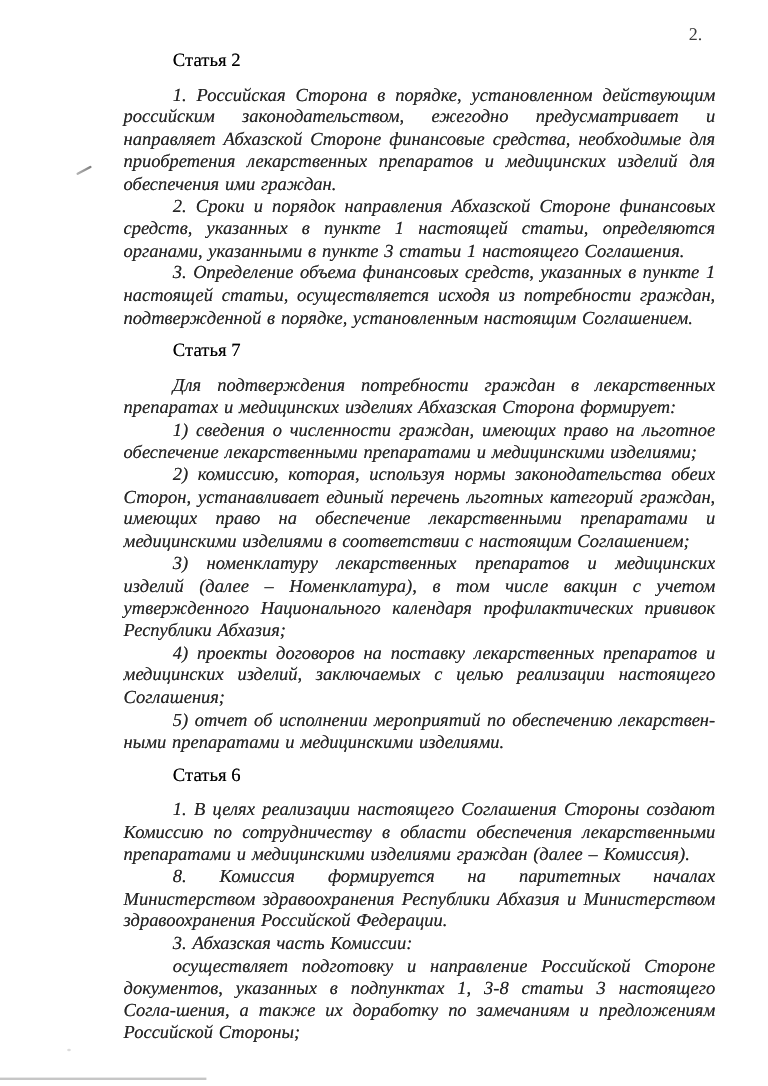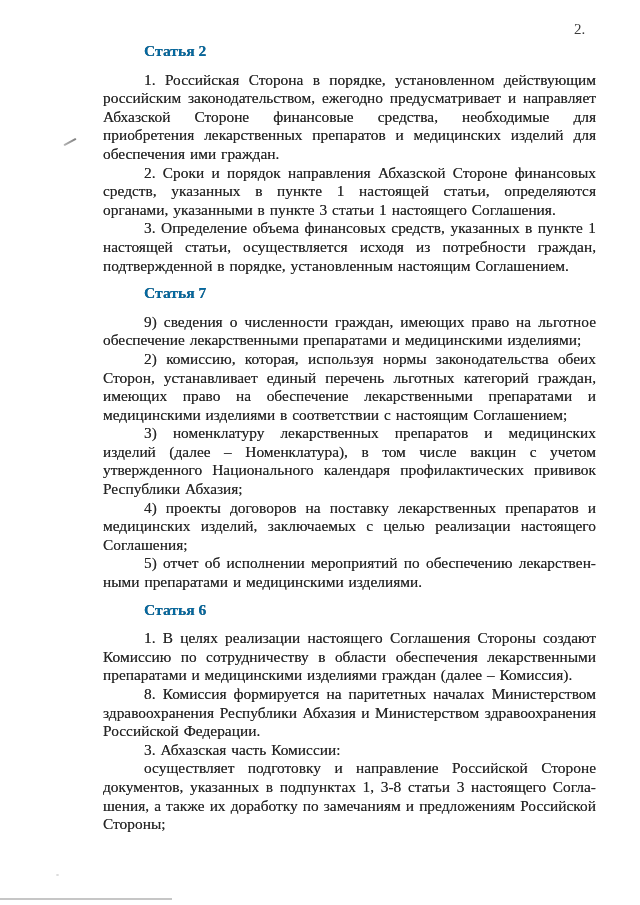--- a/index.html
+++ b/index.html
@@ -23,30 +23,31 @@
     position: absolute;
     left: 103px;
     top: 42px;
     width: 493px;
     font-size: 15.4px;
     line-height: 18.6px;
     text-shadow: 0 0 0.4px rgba(45,45,45,0.75);
   }
   .article-heading {
     font-size: 15.6px;
-    font-weight: bold;
+    font-weight: normal;
     margin: 9px 0 10px 41px;
-    color: #0369a1;
+    color: #000000;
   }
   section:first-child .article-heading { margin-top: 0; }
   .para {
     margin: 0;
     text-align: justify;
     text-indent: 41px;
     word-spacing: 1px;
+    font-style: italic;
   }
   .pen-mark {
     position: absolute;
     left: 63px;
     top: 141px;
     width: 14px;
     height: 2px;
     background: linear-gradient(90deg, #b5b5b5, #7d7d7d);
     transform: rotate(-28deg);
     border-radius: 1px;
@@ -82,21 +83,22 @@
 
     <section>
       <h2 class="article-heading">Статья 2</h2>
       <p class="para">1. Российская Сторона в порядке, установленном действующим российским законодательством, ежегодно предусматривает и направляет Абхазской Стороне финансовые средства, необходимые для приобретения лекарственных препаратов и медицинских изделий для обеспечения ими граждан.</p>
       <p class="para">2. Сроки и порядок направления Абхазской Стороне финансовых средств, указанных в пункте 1 настоящей статьи, определяются органами, указанными в пункте 3 статьи 1 настоящего Соглашения.</p>
       <p class="para">3. Определение объема финансовых средств, указанных в пункте 1 настоящей статьи, осуществляется исходя из потребности граждан, подтвержденной в порядке, установленным настоящим Соглашением.</p>
     </section>
 
     <section>
       <h2 class="article-heading">Статья 7</h2>
-      <p class="para">9) сведения о численности граждан, имеющих право на льготное обеспечение лекарственными препаратами и медицинскими изделиями;</p>
+      <p class="para">Для подтверждения потребности граждан в лекарственных препаратах и медицинских изделиях Абхазская Сторона формирует:</p>
+      <p class="para">1) сведения о численности граждан, имеющих право на льготное обеспечение лекарственными препаратами и медицинскими изделиями;</p>
       <p class="para">2) комиссию, которая, используя нормы законодательства обеих Сторон, устанавливает единый перечень льготных категорий граждан, имеющих право на обеспечение лекарственными препаратами и медицинскими изделиями в соответствии с настоящим Соглашением;</p>
       <p class="para">3) номенклатуру лекарственных препаратов и медицинских изделий (далее – Номенклатура), в том числе вакцин с учетом утвержденного Национального календаря профилактических прививок Республики Абхазия;</p>
       <p class="para">4) проекты договоров на поставку лекарственных препаратов и медицинских изделий, заключаемых с целью реализации настоящего Соглашения;</p>
       <p class="para">5) отчет об исполнении мероприятий по обеспечению лекарствен-ными препаратами и медицинскими изделиями.</p>
     </section>
 
     <section>
       <h2 class="article-heading">Статья 6</h2>
       <p class="para">1. В целях реализации настоящего Соглашения Стороны создают Комиссию по сотрудничеству в области обеспечения лекарственными препаратами и медицинскими изделиями граждан (далее – Комиссия).</p>
       <p class="para">8. Комиссия формируется на паритетных началах Министерством здравоохранения Республики Абхазия и Министерством здравоохранения Российской Федерации.</p>

